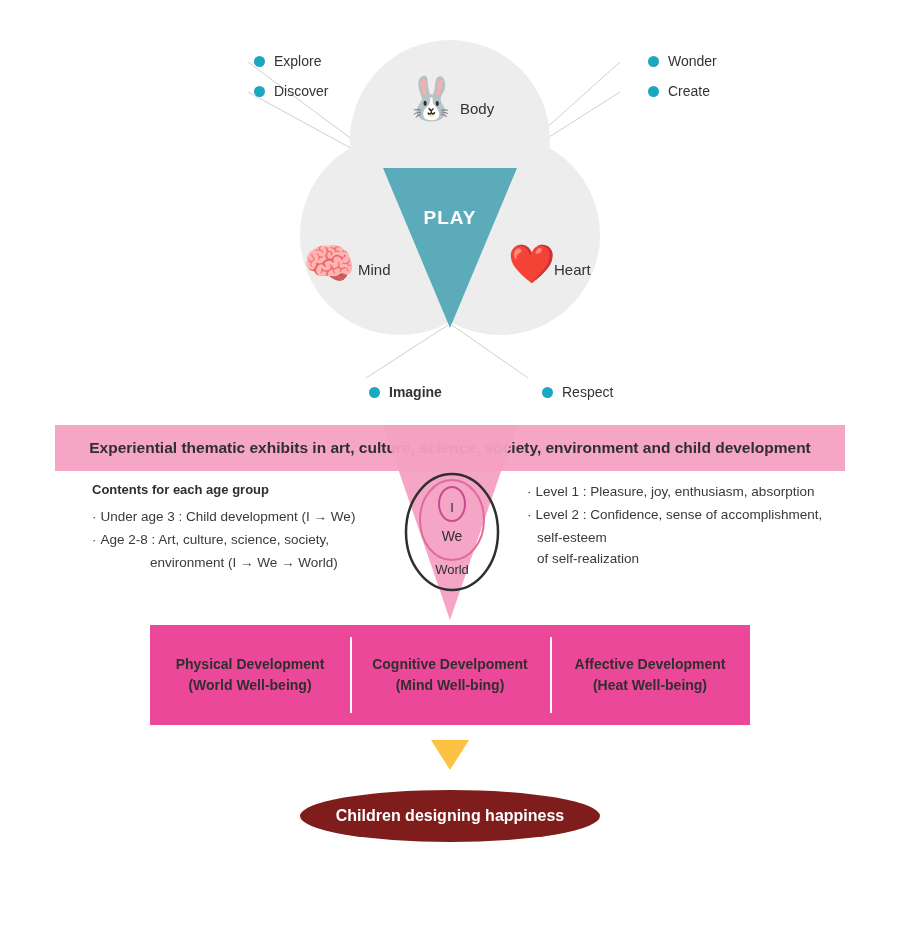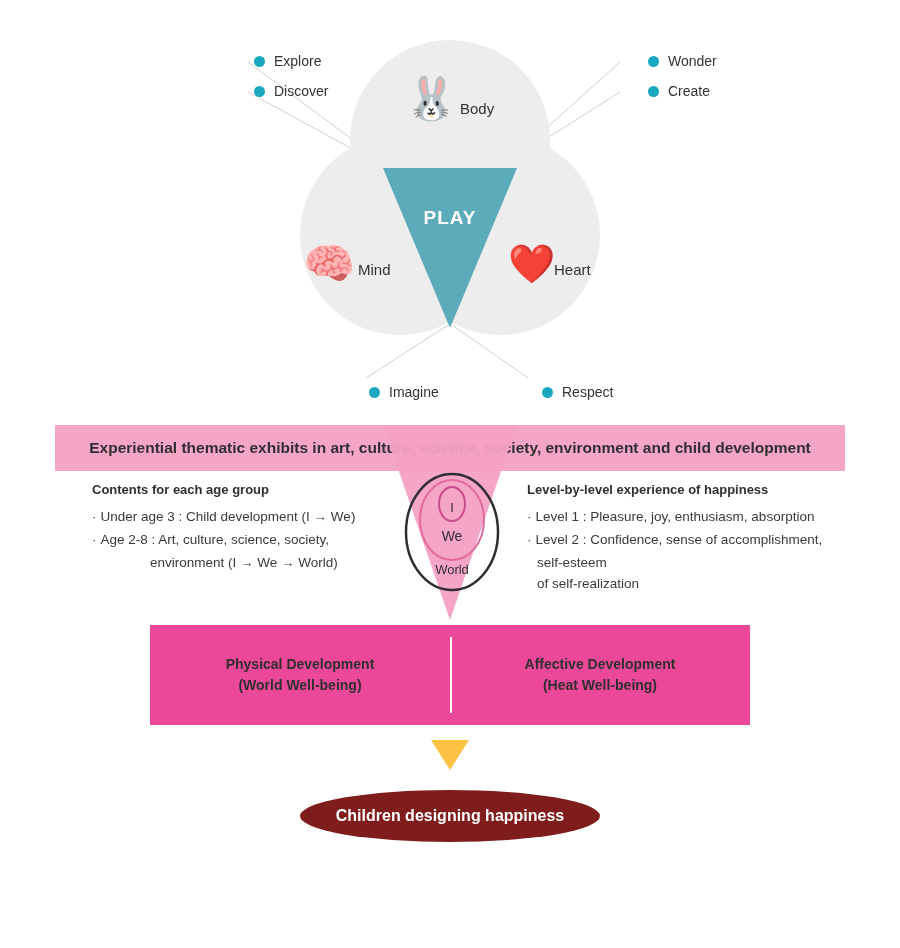--- a/index.html
+++ b/index.html
@@ -87,21 +87,21 @@
     background: #1aa8c0;
     margin-right: 9px;
     vertical-align: middle;
     position: relative;
     top: -1px;
   }
   #kw-explore  { left: 210px; top: 53px; }
   #kw-discover { left: 210px; top: 83px; }
   #kw-wonder   { left: 604px; top: 53px; }
   #kw-create   { left: 604px; top: 83px; }
-  #kw-imagine  { left: 325px; top: 384px; }
+  #kw-imagine  { left: 325px; top: 384px; font-weight: bold; }
   #kw-respect  { left: 498px; top: 384px; }
 
   #venn-lines { position: absolute; left: 0; top: 0; width: 900px; height: 420px; }
 
   
   #banner {
     position: absolute;
     left: 55px; top: 425px;
     width: 790px; height: 46px;
     background: #f5a6c5;
@@ -288,21 +288,20 @@
   <div class="mid-item">
     <span class="b">·</span><span>Under age 3 : Child development (I → We)</span>
   </div>
   <div class="mid-item">
     <span class="b">·</span><span>Age 2-8 : Art, culture, science, society,</span>
   </div>
   <div class="mid-sub">environment (I → We → World)</div>
 </div>
 
 <div class="mid-col" id="mid-right">
-  <div class="mid-title">Level-by-level experience of happiness</div>
   <div class="mid-item">
     <span class="b">·</span><span>Level 1 : Pleasure, joy, enthusiasm, absorption</span>
   </div>
   <div class="mid-item">
     <span class="b">·</span><span>Level 2 : Confidence, sense of accomplishment,</span>
   </div>
   <div class="mid-sub-r">self-esteem</div>
   <div class="mid-sub-r">of self-realization</div>
 </div>
 
@@ -316,20 +315,24 @@
   <div class="ring-label" id="ring-we">We</div>
   <div class="ring-label" id="ring-world">World</div>
 </div>
 
 <div id="dev-row">
   <div class="dev-box">
     <span>Physical Development</span>
     <span>(World Well-being)</span>
   </div>
   <div class="dev-box">
+    <span>Cognitive Develpoment</span>
+    <span>(Mind Well-bing)</span>
+  </div>
+  <div class="dev-box">
     <span>Affective Development</span>
     <span>(Heat Well-being)</span>
   </div>
 </div>
 
 <div id="yellow-arrow"></div>
 
 <div id="final-pill">
   <span id="final-text">Children designing happiness</span>
 </div>

